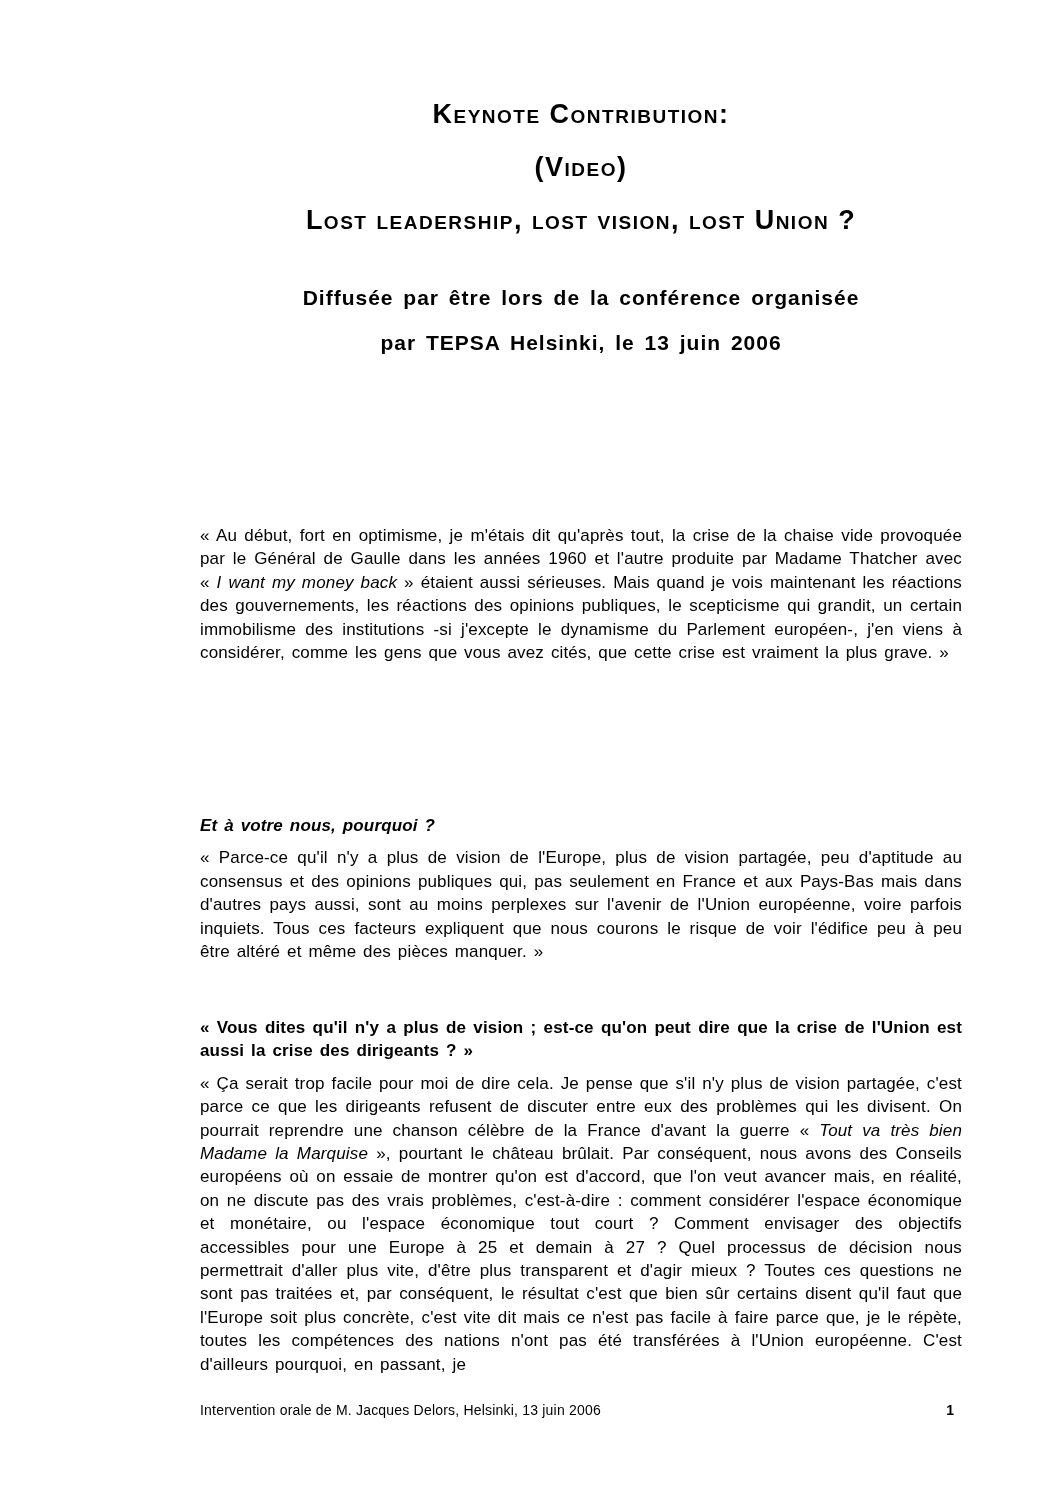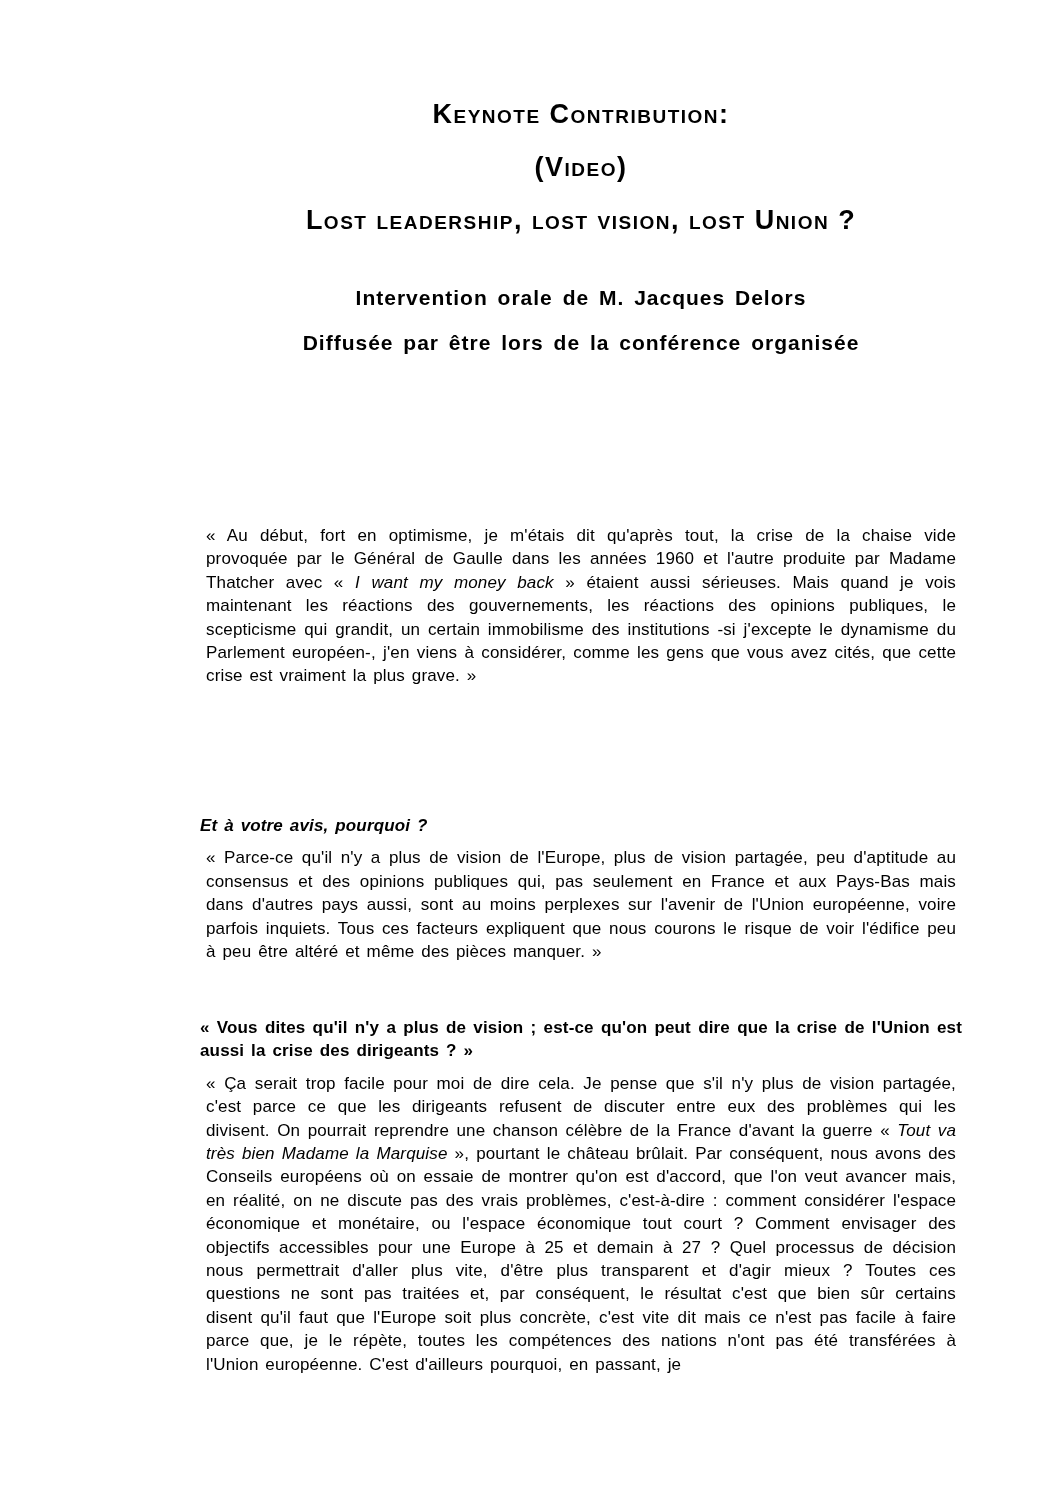--- a/index.html
+++ b/index.html
@@ -59,21 +59,21 @@
   .qa-group-2 { top: 814px; }
   .qa-group-3 { top: 1016px; }
   .question {
     font-weight: bold;
     margin: 0;
   }
   .question.italic {
     font-style: italic;
   }
   .answer {
-    margin: 6px;
+    margin: 0;
   }
   .gap-q1 { margin-top: 6px; }
   .gap-q2 { margin-top: 9px; }
   .gap-q3 { margin-top: 9px; }
   .inline-italic {
     font-style: italic;
   }
   
   .footer {
     position: absolute;
@@ -99,32 +99,36 @@
 
 <div class="page">
 
   <div class="content title-block">
     <div class="title-line">Keynote Contribution:</div>
     <div class="title-line">(Video)</div>
     <div class="title-line">Lost leadership, lost vision, lost Union ?</div>
   </div>
 
   <div class="content subtitle-block">
-    <div class="subtitle-line">Intervention orale de M. Jacques Delors</div>
     <div class="subtitle-line">Diffusée par être lors de la conférence organisée</div>
+    <div class="subtitle-line">par TEPSA Helsinki, le 13 juin 2006</div>
   </div>
 
   <div class="content qa-group-1">
     <p class="body-text answer gap-q1"><span>« Au début, fort en optimisme, je m'étais dit qu'après tout, la crise de la chaise vide provoquée par le Général de Gaulle dans les années 1960 et l'autre produite par Madame Thatcher avec « </span><span class="inline-italic">I want my money back</span><span> » étaient aussi sérieuses. Mais quand je vois maintenant les réactions des gouvernements, les réactions des opinions publiques, le scepticisme qui grandit, un certain immobilisme des institutions -si j'excepte le dynamisme du Parlement européen-, j'en viens à considérer, comme les gens que vous avez cités, que cette crise est vraiment la plus grave. »</span></p>
   </div>
 
   <div class="content qa-group-2">
-    <p class="body-text question italic">Et à votre avis, pourquoi ?</p>
+    <p class="body-text question italic">Et à votre nous, pourquoi ?</p>
     <p class="body-text answer gap-q2">« Parce-ce qu'il n'y a plus de vision de l'Europe, plus de vision partagée, peu d'aptitude au consensus et des opinions publiques qui, pas seulement en France et aux Pays-Bas mais dans d'autres pays aussi, sont au moins perplexes sur l'avenir de l'Union européenne, voire parfois inquiets. Tous ces facteurs expliquent que nous courons le risque de voir l'édifice peu à peu être altéré et même des pièces manquer. »</p>
   </div>
 
   <div class="content qa-group-3">
     <p class="body-text question">« Vous dites qu'il n'y a plus de vision ; est-ce qu'on peut dire que la crise de l'Union est aussi la crise des dirigeants ? »</p>
     <p class="body-text answer gap-q3"><span>« Ça serait trop facile pour moi de dire cela. Je pense que s'il n'y plus de vision partagée, c'est parce ce que les dirigeants refusent de discuter entre eux des problèmes qui les divisent. On pourrait reprendre une chanson célèbre de la France d'avant la guerre « </span><span class="inline-italic">Tout va très bien Madame la Marquise</span><span> », pourtant le château brûlait. Par conséquent, nous avons des Conseils européens où on essaie de montrer qu'on est d'accord, que l'on veut avancer mais, en réalité, on ne discute pas des vrais problèmes, c'est-à-dire : comment considérer l'espace économique et monétaire, ou l'espace économique tout court ? Comment envisager des objectifs accessibles pour une Europe à 25 et demain à 27 ? Quel processus de décision nous permettrait d'aller plus vite, d'être plus transparent et d'agir mieux ? Toutes ces questions ne sont pas traitées et, par conséquent, le résultat c'est que bien sûr certains disent qu'il faut que l'Europe soit plus concrète, c'est vite dit mais ce n'est pas facile à faire parce que, je le répète, toutes les compétences des nations n'ont pas été transférées à l'Union européenne. C'est d'ailleurs pourquoi, en passant, je</span></p>
   </div>
 
+  <div class="footer">
+    <span class="footer-left">Intervention orale de M. Jacques Delors, Helsinki, 13 juin 2006</span>
+    <span class="footer-page-num">1</span>
+  </div>
 
 </div>
 
 </body></html>

